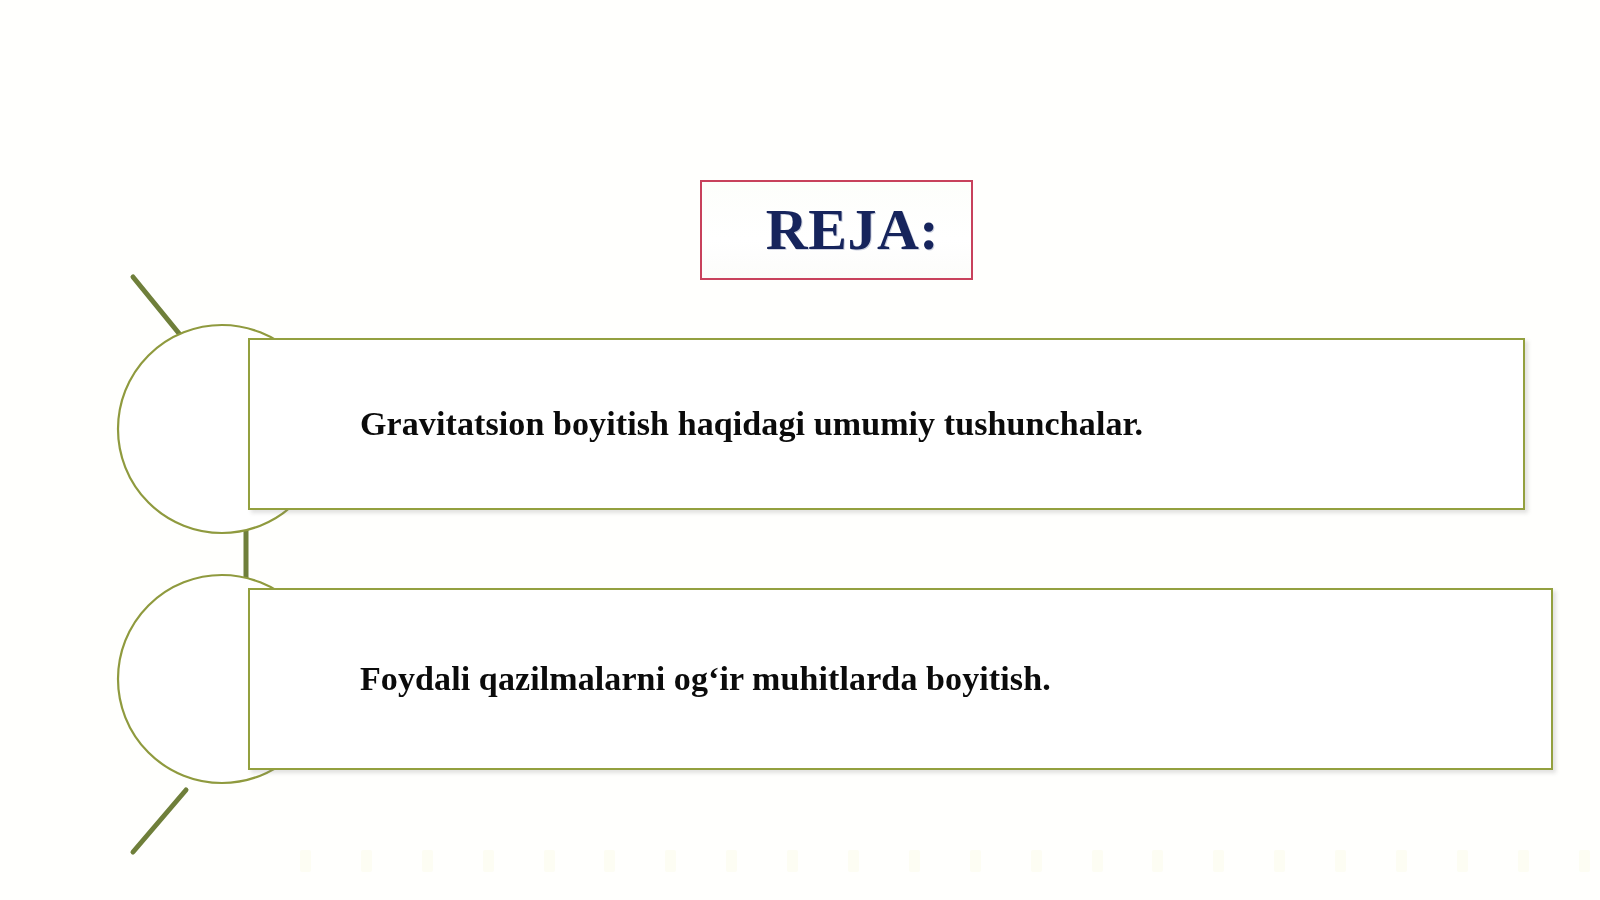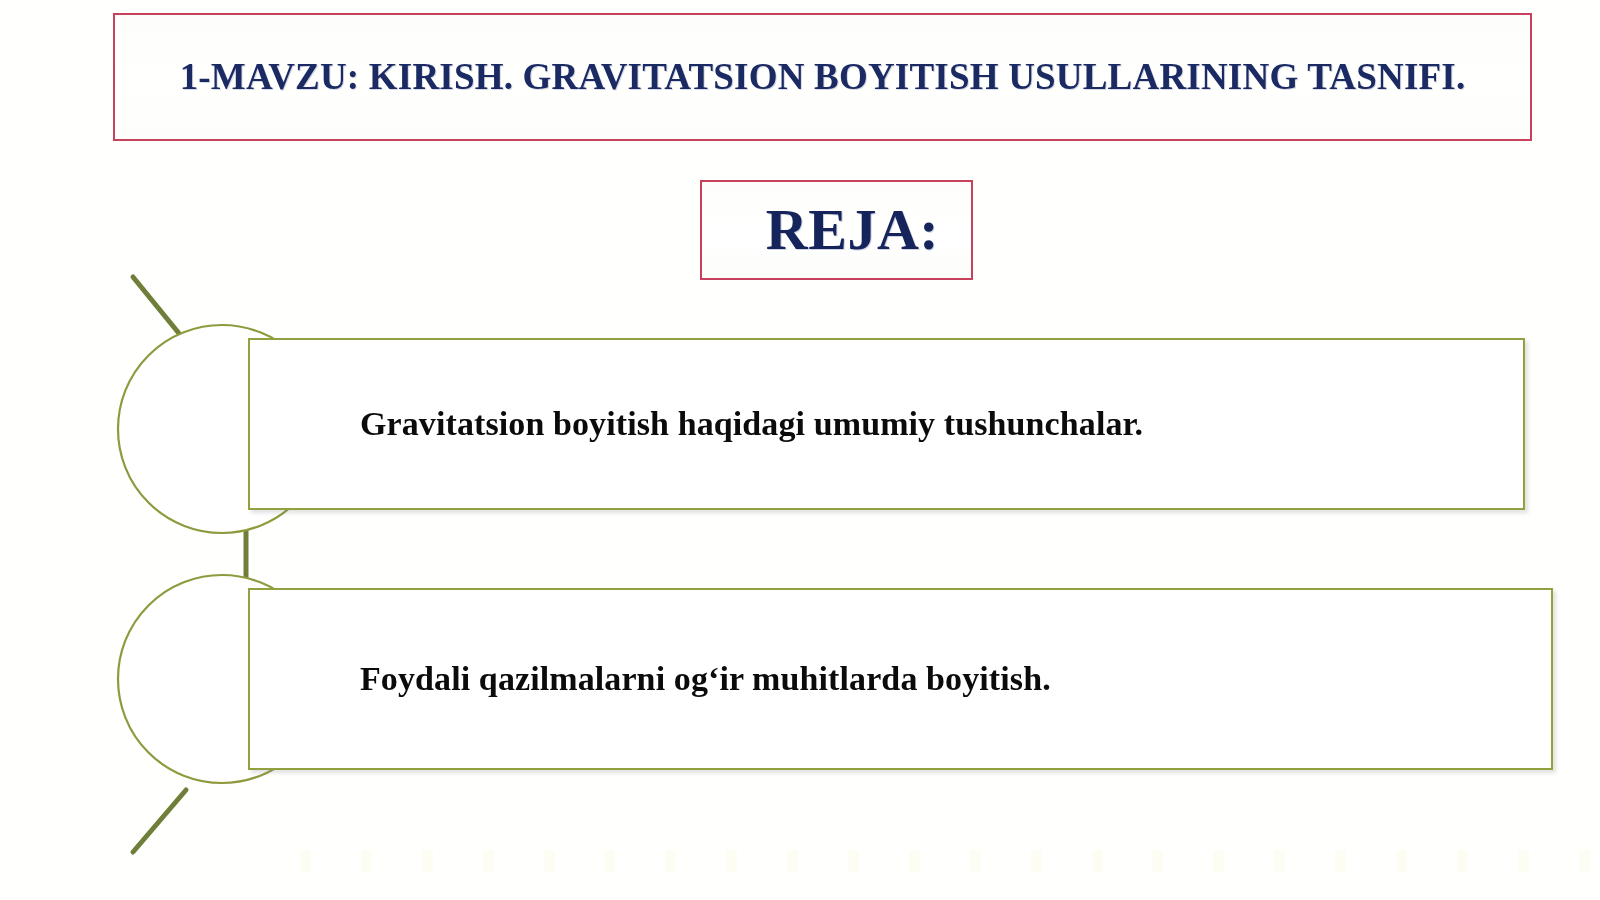--- a/index.html
+++ b/index.html
@@ -140,23 +140,20 @@
     height: 22px;
     background: #fdfdf3;
     border-radius: 2px;
   }
 </style>
 </head>
 <body>
 
 <div id="slide">
 
-  <div id="title-box">
-    <div id="title-text">1-MAVZU: KIRISH. GRAVITATSION BOYITISH USULLARINING TASNIFI.</div>
-  </div>
 
   <div id="reja-box">
     <div id="reja-text">REJA:</div>
   </div>
 
   <svg id="diagram-svg" viewBox="0 0 1600 900">
 
     <line x1="133" y1="277" x2="186" y2="342" stroke="#6f7f3a" stroke-width="5" stroke-linecap="round"></line>
 
     <line x1="246" y1="530" x2="246" y2="578" stroke="#6f7f3a" stroke-width="5" stroke-linecap="round"></line>

